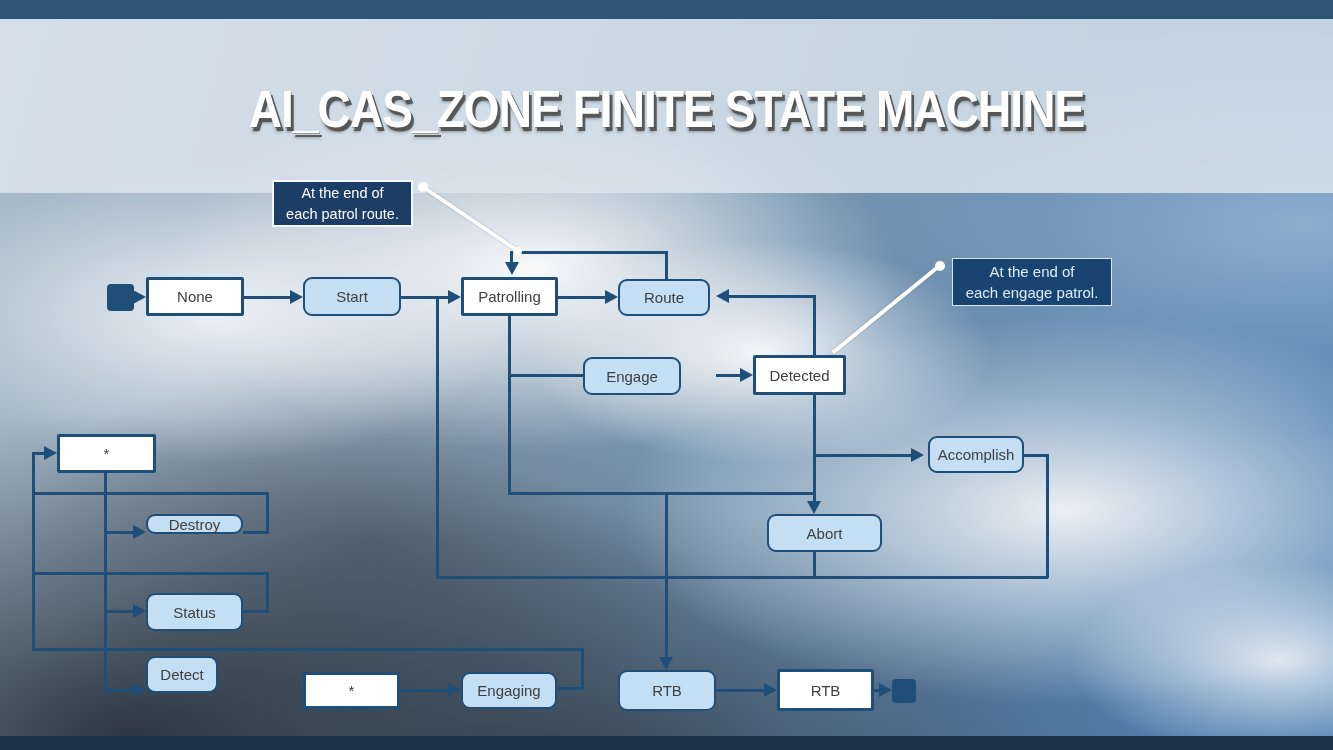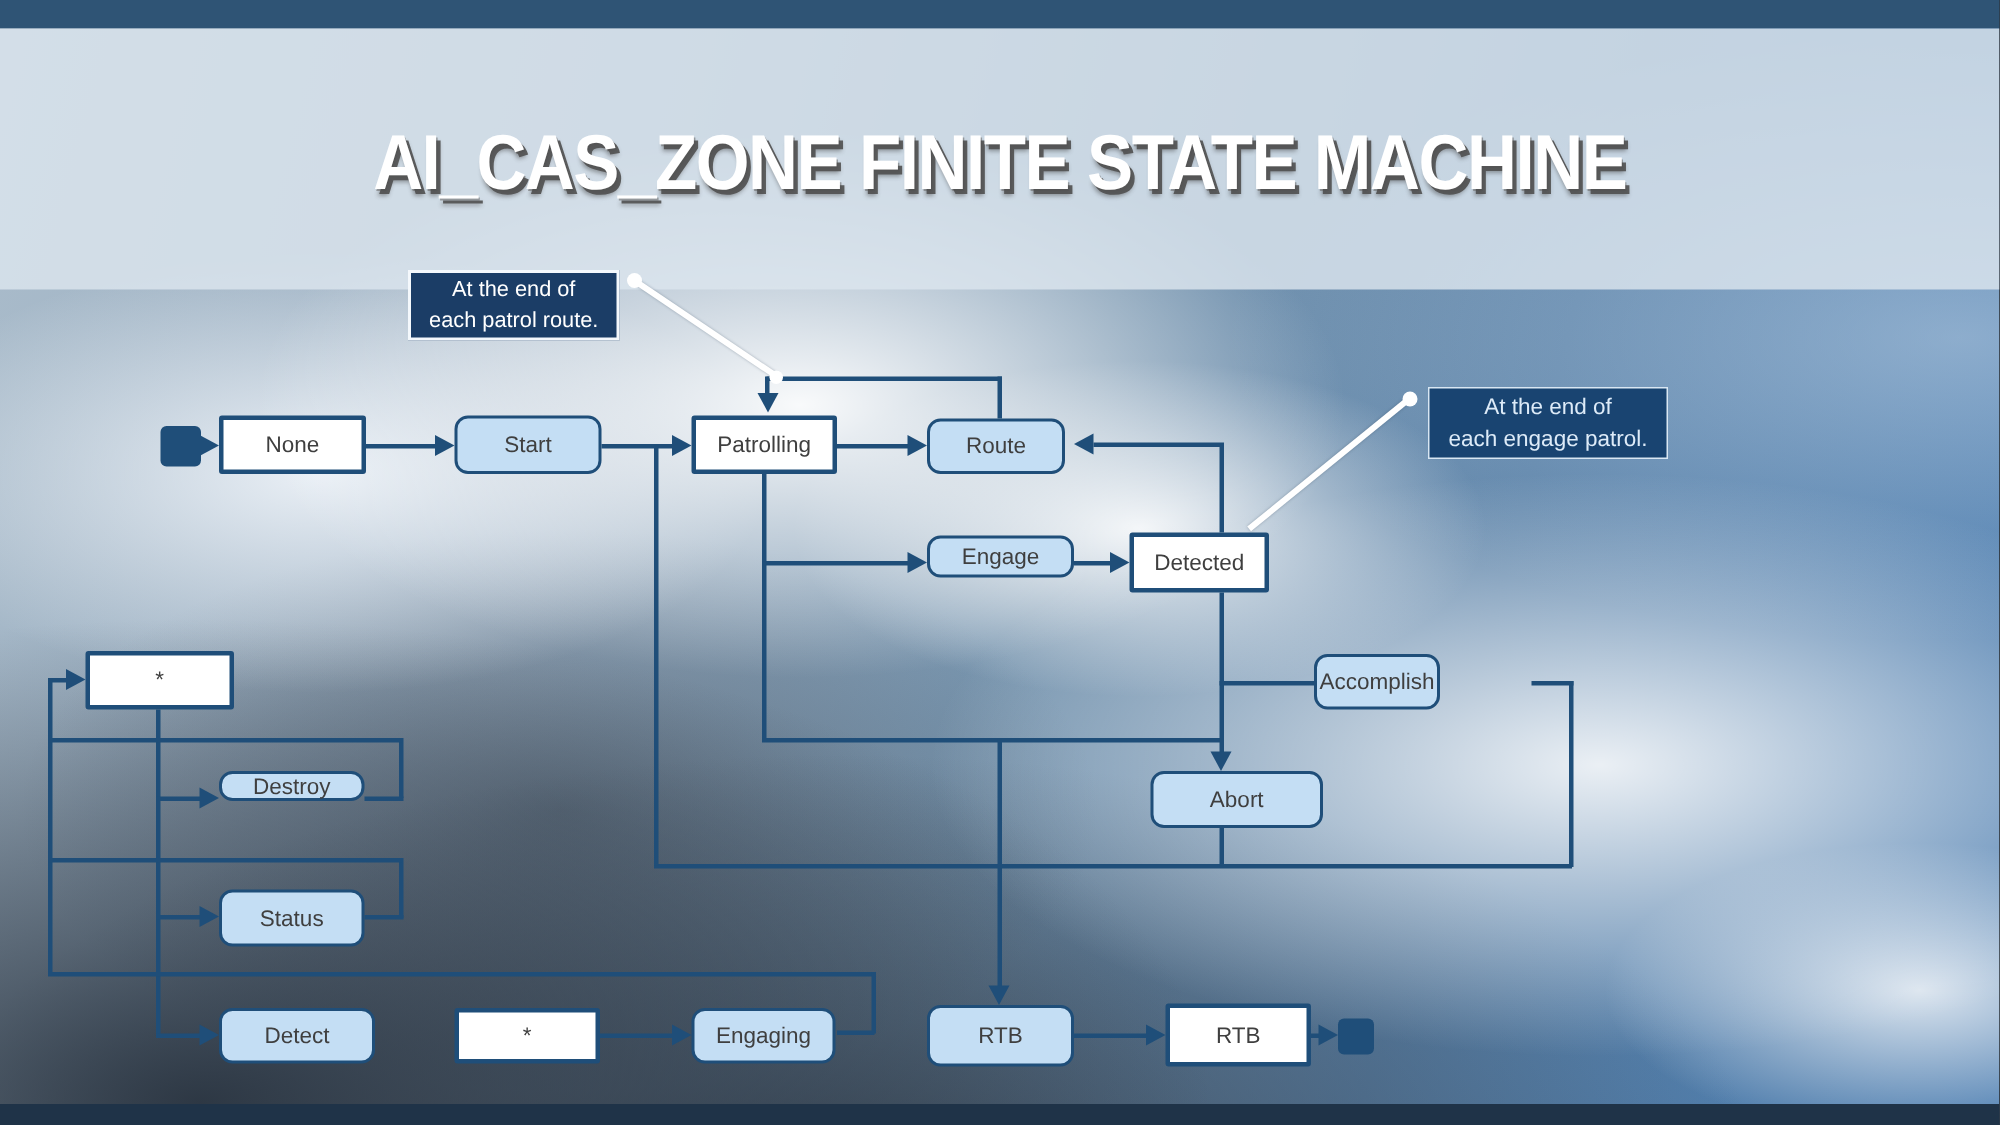--- a/index.html
+++ b/index.html
@@ -143,42 +143,42 @@
     </div>
   <div class="n b" style="left:303px;top:277px;width:98px;height:39px">
       <span>Start</span>
     </div>
   <div class="n" style="left:461px;top:277px;width:97px;height:39px">
       <span>Patrolling</span>
     </div>
   <div class="n b" style="left:618px;top:279px;width:92px;height:37px">
       <span>Route</span>
     </div>
-  <div class="n b" style="left:618px;top:357px;width:98px;height:28px">
+  <div class="n b" style="left:583px;top:357px;width:98px;height:38px">
       <span>Engage</span>
     </div>
   <div class="n" style="left:753px;top:355px;width:93px;height:40px">
       <span>Detected</span>
     </div>
-  <div class="n b" style="left:876px;top:436px;width:84px;height:37px">
+  <div class="n b" style="left:928px;top:436px;width:96px;height:37px">
       <span>Accomplish</span>
     </div>
   <div class="n b" style="left:767px;top:514px;width:115px;height:38px">
       <span>Abort</span>
     </div>
   <div class="n" style="left:57px;top:434px;width:99px;height:39px">
       <span>*</span>
     </div>
   <div class="n b" style="left:146px;top:514px;width:97px;height:20px">
       <span>Destroy</span>
     </div>
   <div class="n b" style="left:146px;top:593px;width:97px;height:38px">
       <span>Status</span>
     </div>
-  <div class="n b" style="left:146px;top:672px;width:104px;height:37px">
+  <div class="n b" style="left:146px;top:656px;width:72px;height:37px">
       <span>Detect</span>
     </div>
   <div class="n" style="left:303px;top:672px;width:97px;height:37px">
       <span>*</span>
     </div>
   <div class="n b" style="left:461px;top:672px;width:96px;height:37px">
       <span>Engaging</span>
     </div>
   <div class="n b" style="left:618px;top:670px;width:98px;height:41px">
       <span>RTB</span>

